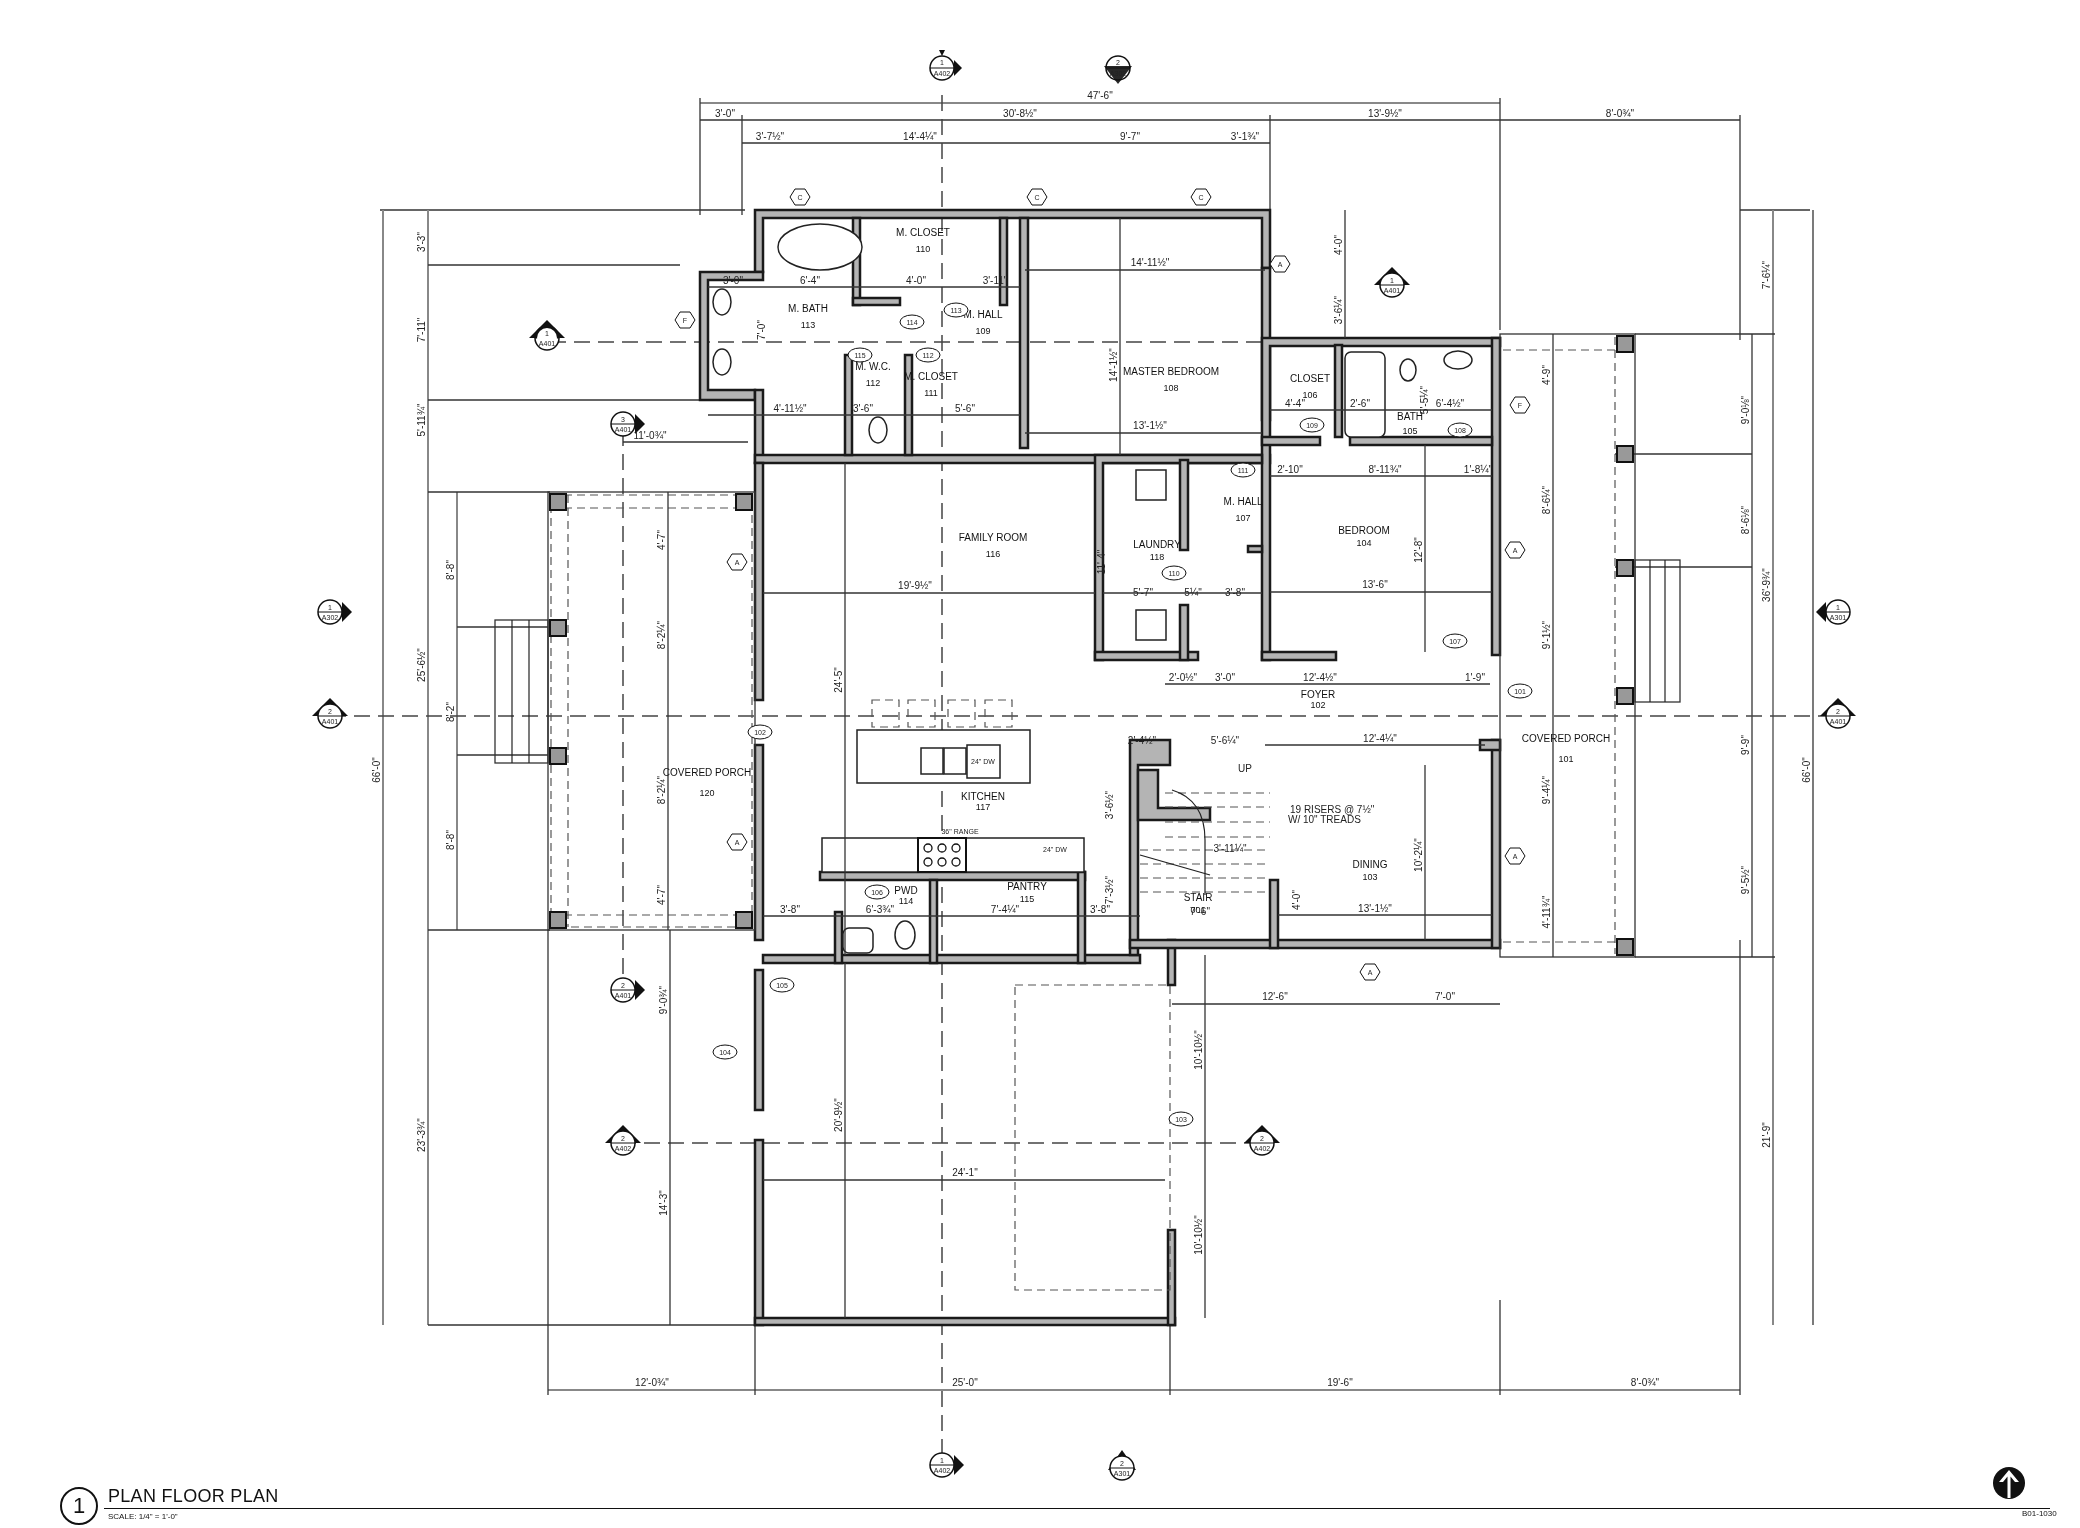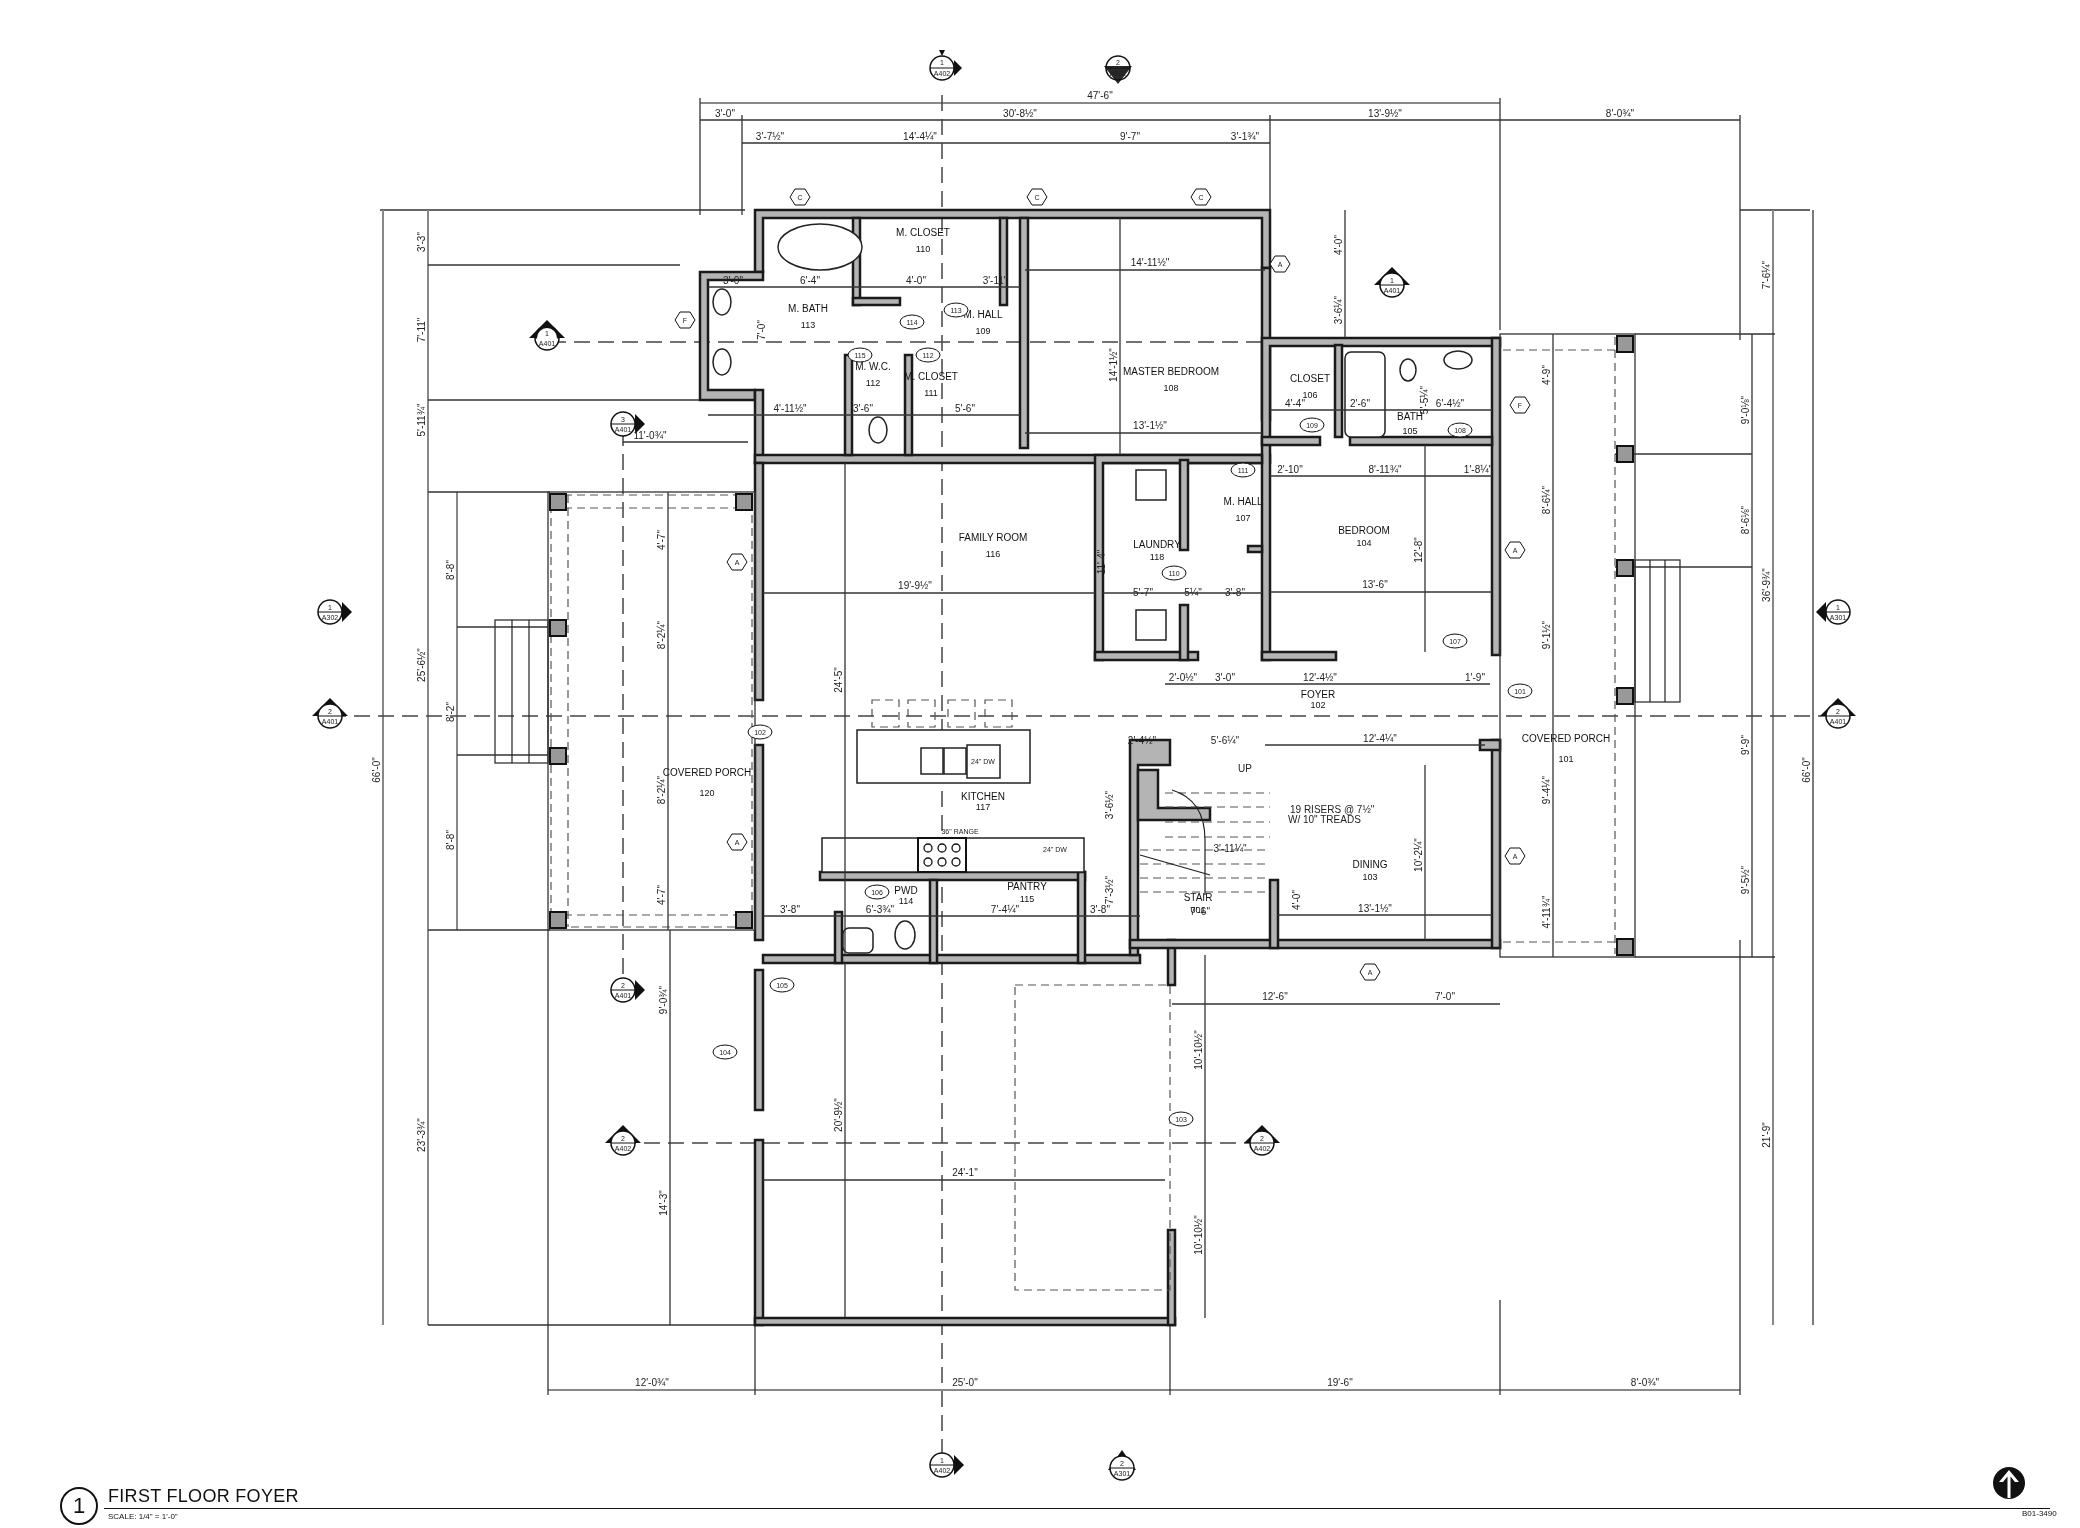--- a/index.html
+++ b/index.html
@@ -632,22 +632,22 @@
       </g>
     <g transform="translate(1370,972)">
         <polygon points="-10,0 -5,-8 5,-8 10,0 5,8 -5,8" fill="#fff" stroke="#111"></polygon>
         <text class="small" y="3">A</text>
       </g>
   </g>
 </svg>
 
 <div id="title-block">
   <div id="title-circle">1</div>
-  <div id="title-text">FIRST FLOOR FOYER</div>
+  <div id="title-text">PLAN FLOOR PLAN</div>
   <div id="title-rule"></div>
   <div id="title-scale">SCALE:  1/4" = 1'-0"</div>
 </div>
 
 <svg id="north" viewBox="0 0 34 34">
   <circle cx="17" cy="17" r="16" fill="#111"></circle>
   <path d="M17,4 L27,16 L23,16 L18.5,10.5 L18.5,32 L15.5,32 L15.5,10.5 L11,16 L7,16 Z" fill="#fff"></path>
 </svg>
-<div id="sheet-id">B01-3490</div>
+<div id="sheet-id">B01-1030</div>
 
 </body></html>

